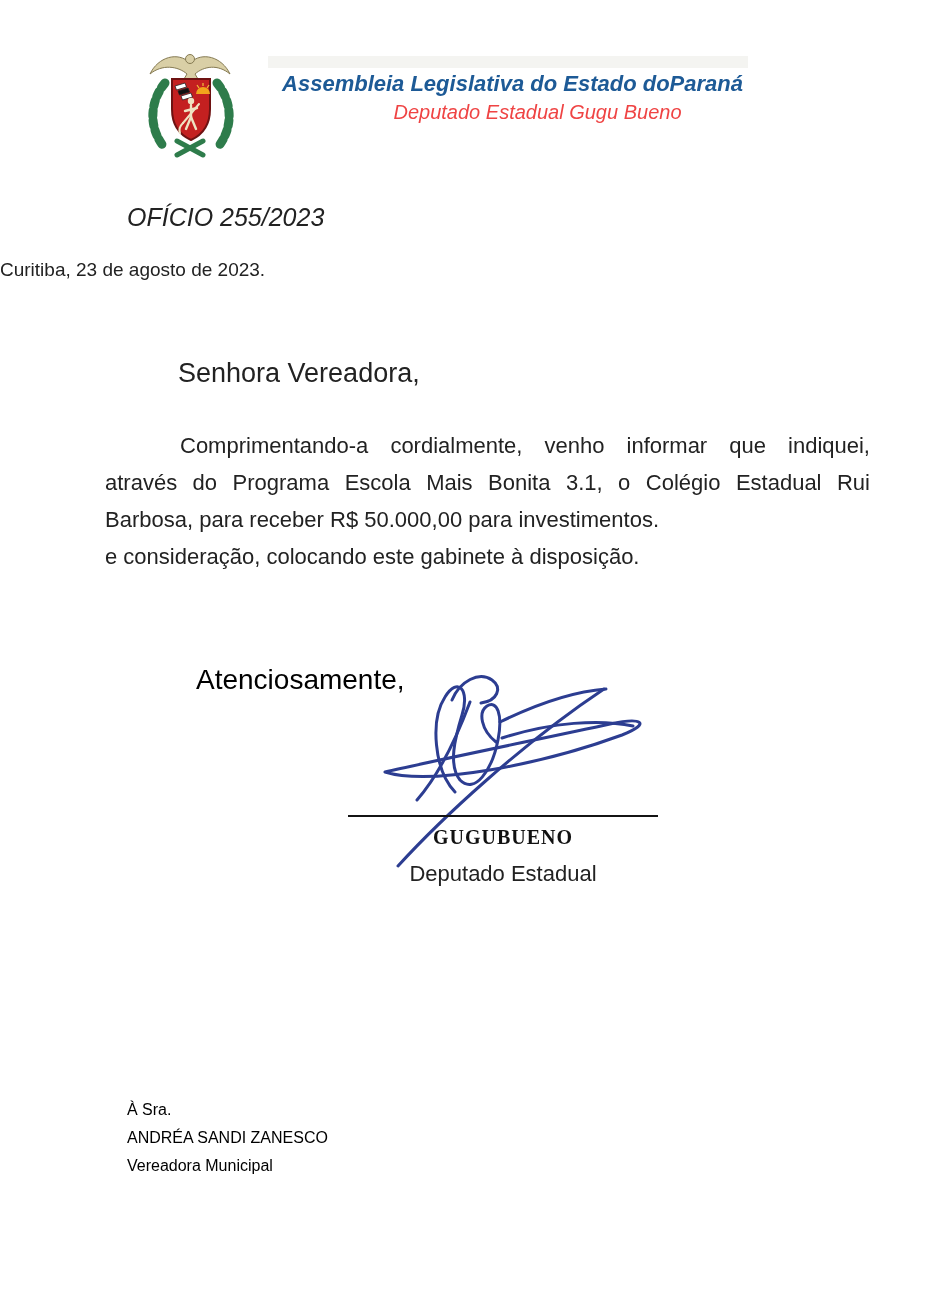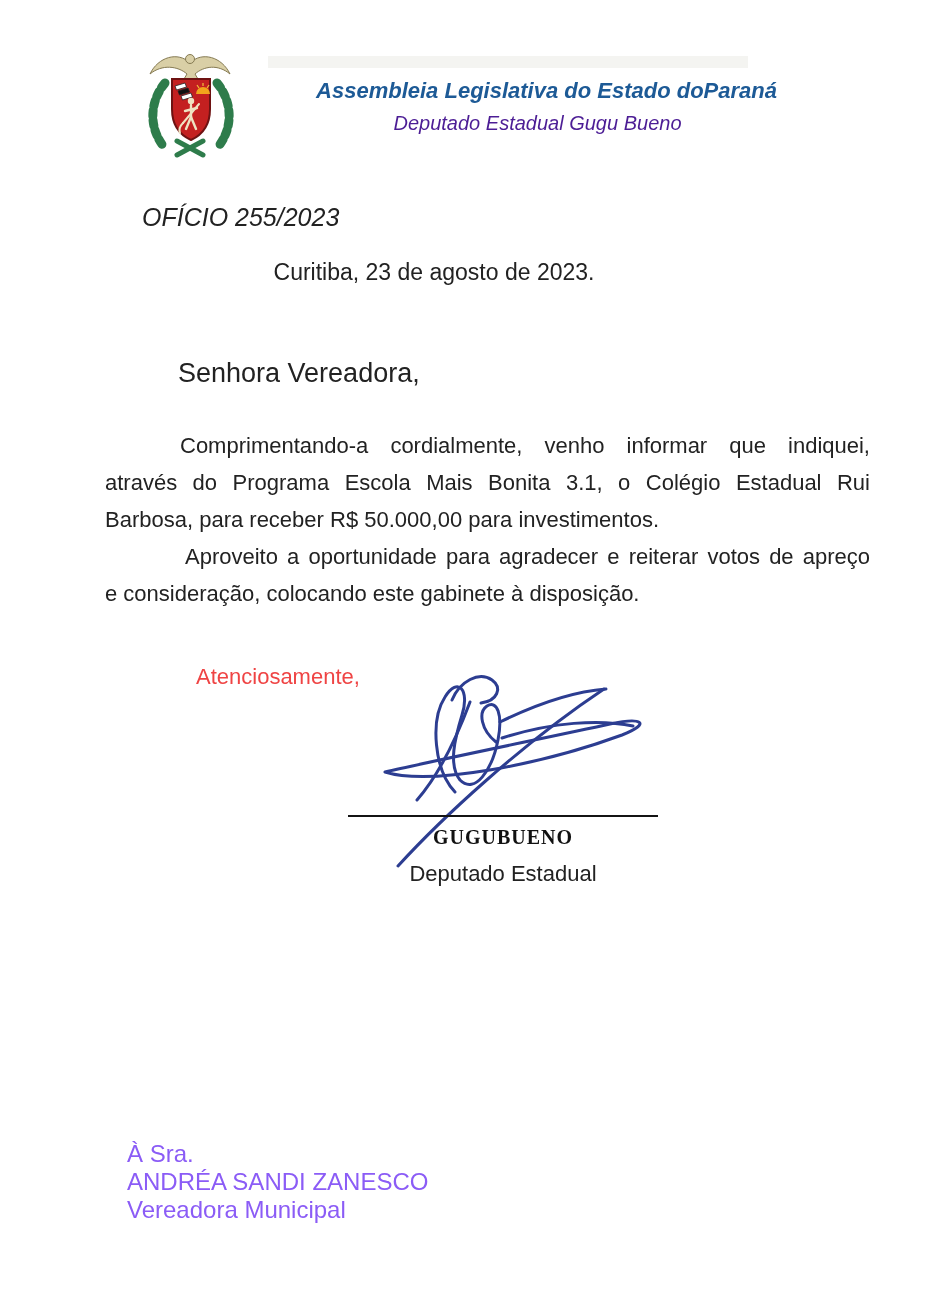--- a/index.html
+++ b/index.html
@@ -13,56 +13,56 @@
   }
   .abs{position:absolute;}
 
   
   .scan-artifact{left:268px;top:56px;width:480px;height:12px;background:#f4f4f1;}
 
   
   .logo{left:144px;top:49px;width:94px;height:110px;}
   .header-text{left:240px;top:70px;width:545px;text-align:center;}
   .org-name{
-    margin:8px;font-size:22px;line-height:26px;
+    margin:1px;font-size:22px;line-height:26px;
     font-weight:bold;font-style:italic;
-    color:#1d5a96;letter-spacing:0px;text-align:right;
+    color:#1d5a96;letter-spacing:0px;
   }
   .deputy-line{
     margin:4px 0 0 0;padding-left:50px;
     font-size:20px;line-height:23px;font-style:italic;
-    color:#4c1d95;font-weight:500;
+    color:#ef4444;font-weight:500;
   }
 
   
-  .reference{left:127px;top:203px;font-size:25px;font-style:italic;color:#222;margin-left:15px;}
-  .date{left:0;right:81px;top:259px;text-align:center;font-size:23px;color:#222;}
+  .reference{left:127px;top:203px;font-size:25px;font-style:italic;color:#222;}
+  .date{left:0;right:81px;top:259px;text-align:left;font-size:19px;color:#222;}
 
   
   .salutation{left:178px;top:358px;font-size:27px;color:#222;}
   .body-text{left:105px;top:427px;width:765px;font-size:22px;line-height:37px;color:#222;}
   .line{text-align:justify;text-align-last:justify;}
   .line.last{text-align:center;text-align-last:left;}
   .line.indent1{padding-left:75px;}
   .line.indent2{padding-left:80px;}
 
-  .closing{left:196px;top:664px;font-size:22px;color:#ef4444;text-align:right;}
+  .closing{left:196px;top:664px;font-size:28px;color:#000000;text-align:right;}
 
   
   .signature-svg{left:340px;top:668px;width:340px;height:200px;}
   .sig-line{left:348px;top:815px;width:310px;height:0;border-top:2px solid #141414;}
   .sig-name{
     left:348px;top:826px;width:310px;text-align:center;
     font-family:"Liberation Serif","DejaVu Serif",serif;
     font-weight:bold;font-size:20px;letter-spacing:1px;color:#111;
   }
   .sig-role{left:348px;top:861px;width:310px;text-align:center;font-size:22px;color:#222;}
 
   
-  .recipient{left:127px;top:1140px;font-size:24px;line-height:28px;color:#8b5cf6;}
+  .recipient{left:127px;top:1096px;font-size:16px;line-height:28px;color:#000000;}
 </style>
 </head>
 <body>
 
 <div class="page">
 
   <div class="abs scan-artifact"></div>
 
   <svg class="abs logo" viewBox="0 0 94 110" aria-hidden="true">
 
@@ -113,21 +113,20 @@
 
   <div class="abs reference">OFÍCIO 255/2023</div>
   <div class="abs date">Curitiba, 23 de agosto de 2023.</div>
 
   <div class="abs salutation">Senhora Vereadora,</div>
 
   <div class="abs body-text">
     <div class="line indent1">Comprimentando-a cordialmente, venho informar que indiquei,</div>
     <div class="line">através do Programa Escola Mais Bonita 3.1, o Colégio Estadual Rui</div>
     <div class="line last">Barbosa, para receber R$ 50.000,00 para investimentos.</div>
-    <div class="line indent2">Aproveito a oportunidade para agradecer e reiterar votos de apreço</div>
     <div class="line last">e consideração, colocando este gabinete à disposição.</div>
   </div>
 
   <div class="abs closing">Atenciosamente,</div>
 
   <svg class="abs signature-svg" viewBox="340 668 340 200" aria-hidden="true">
     <g fill="none" stroke-width="3" stroke-linecap="round" stroke="#2c3d91">
 
       <path d="M 398 866 C 440 820 520 745 604 689"></path>
 

